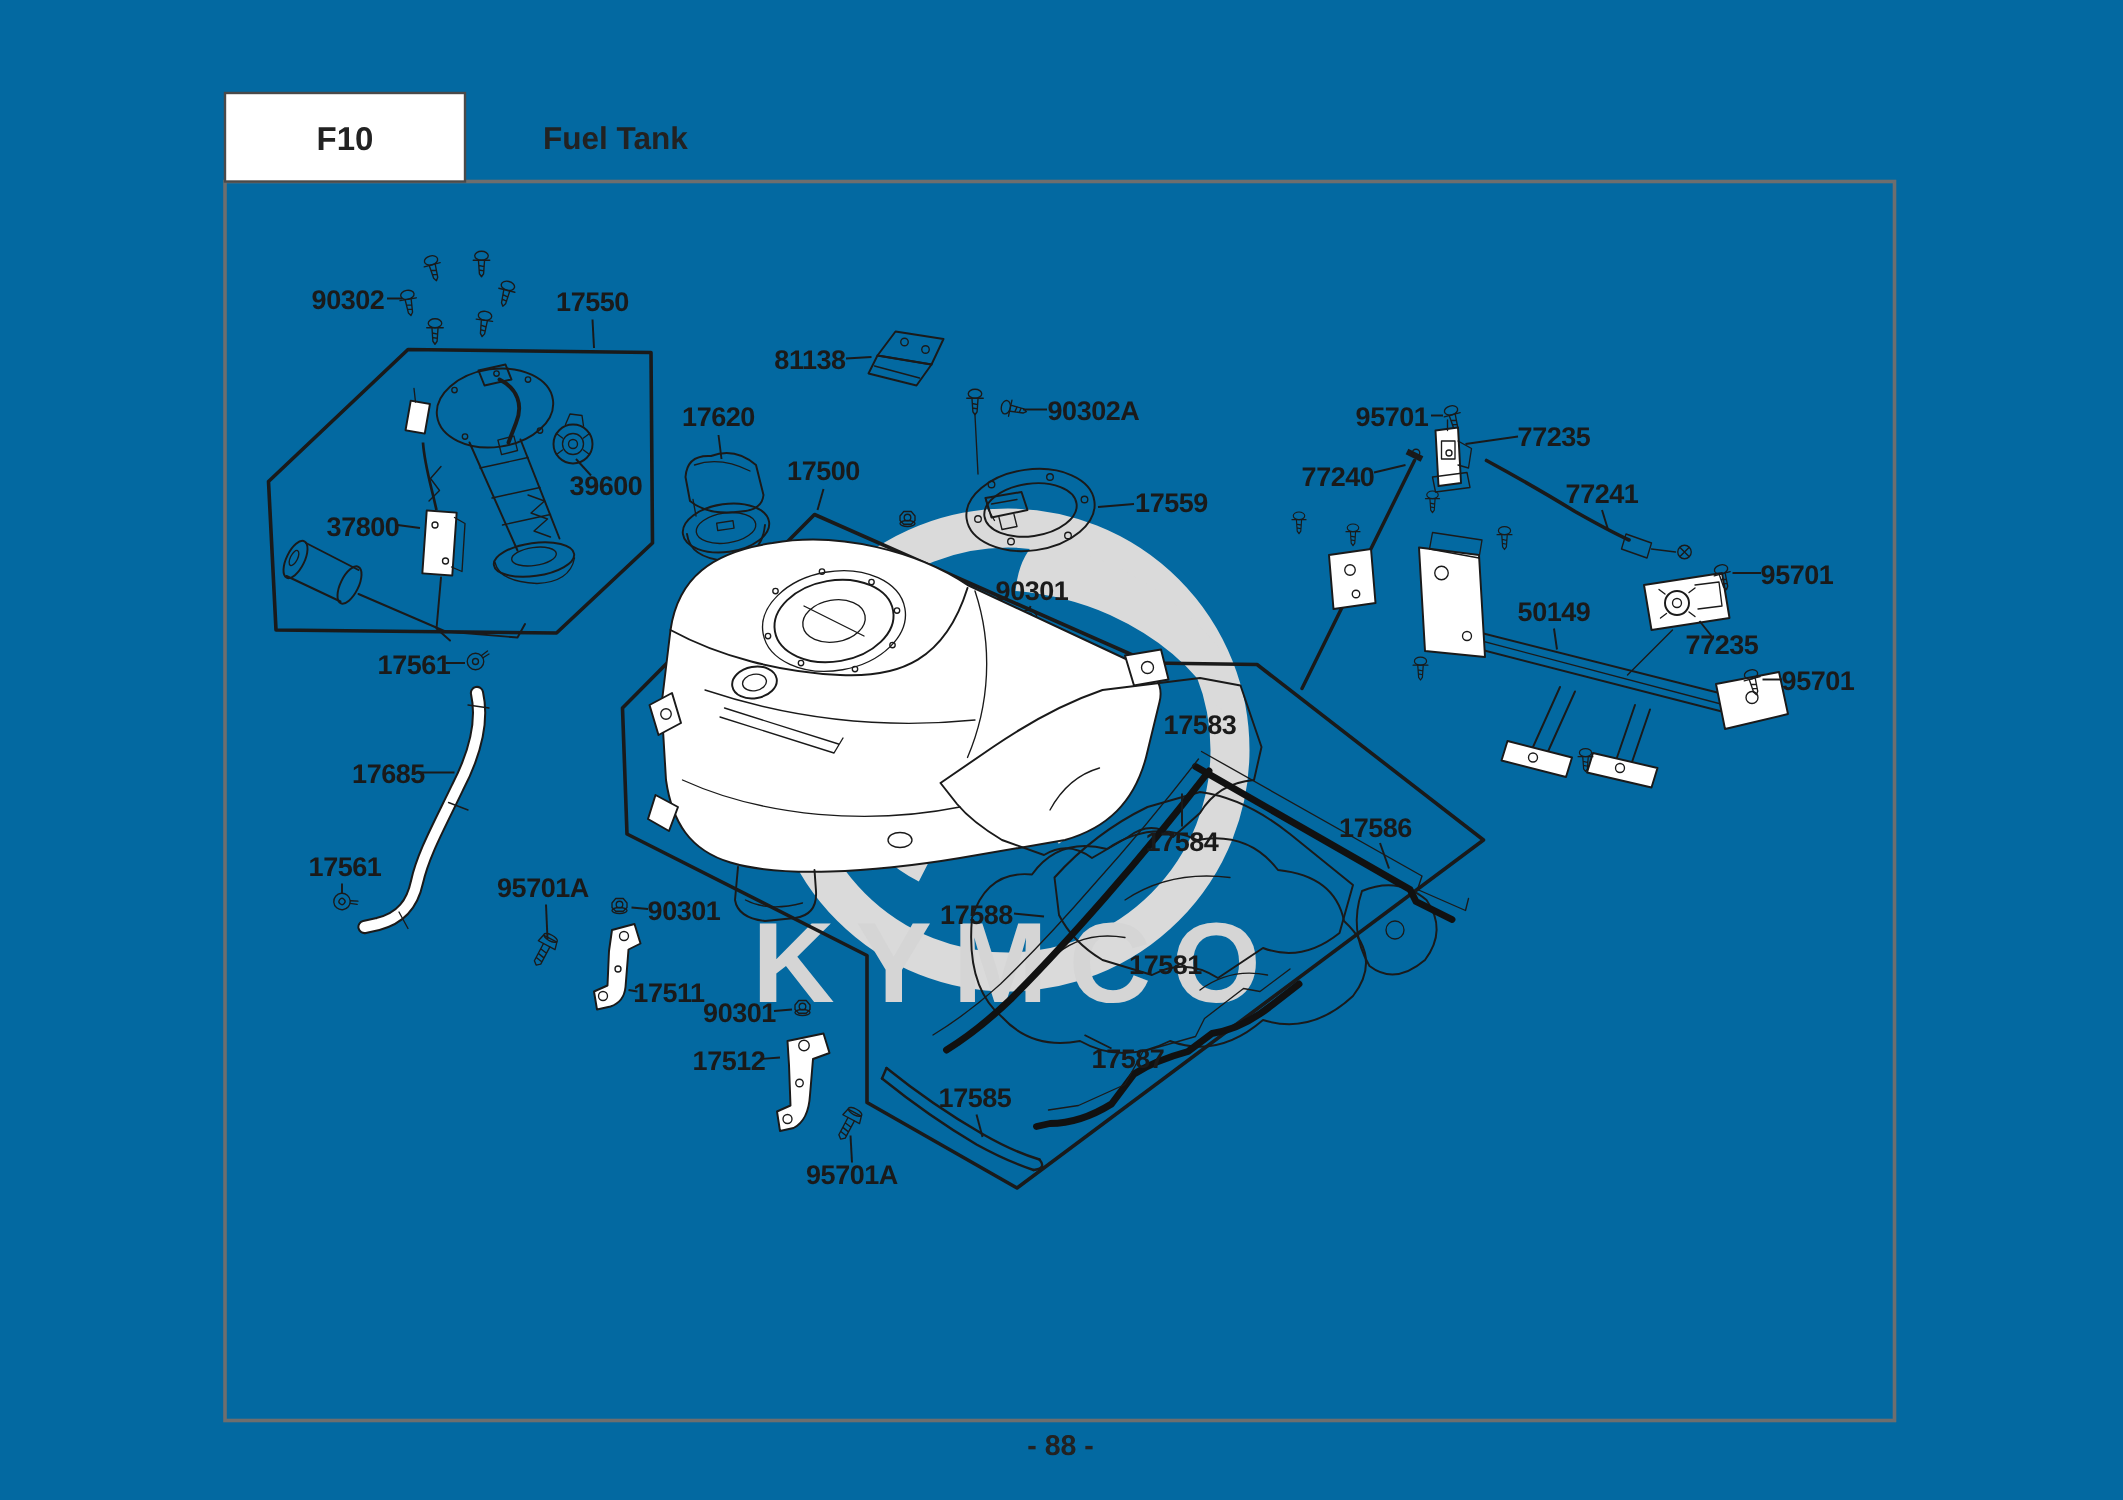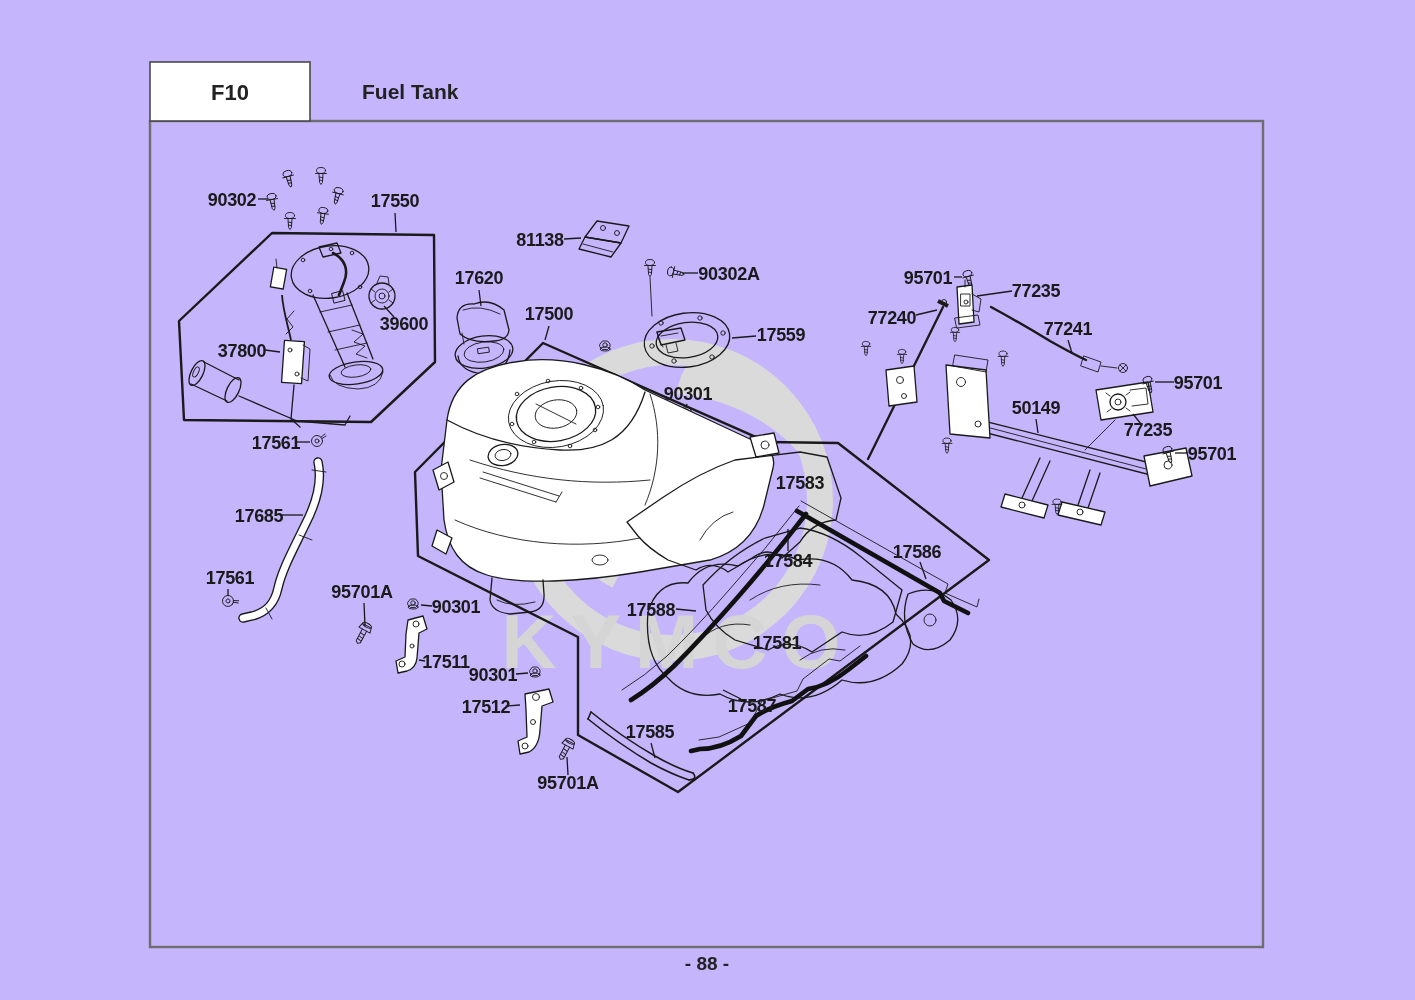--- a/index.html
+++ b/index.html
@@ -1,16 +1,16 @@
 <!DOCTYPE html>
 <html><head>
 <meta charset="utf-8">
 <style>
   html,body{margin:0;padding:0;background:#fff;}
-  #page{position:relative;width:1415px;height:1000px;background:#c4b5fd;overflow:hidden;
+  #page{position:relative;width:1415px;height:1000px;background:#0369a1;overflow:hidden;
         font-family:"Liberation Sans",sans-serif;}
   svg{position:absolute;left:0;top:0;}
   .ln{fill:none;stroke:#1a1a1a;stroke-width:1.3;stroke-linejoin:round;stroke-linecap:round;}
   .lt{fill:none;stroke:#1a1a1a;stroke-width:0.9;stroke-linejoin:round;stroke-linecap:round;}
   .l2{fill:none;stroke:#1a1a1a;stroke-width:2.4;stroke-linejoin:round;}
   .l15{fill:none;stroke:#1a1a1a;stroke-width:1.6;stroke-linejoin:round;stroke-linecap:round;}
   .thk{fill:none;stroke:#111;stroke-width:4.6;stroke-linejoin:round;stroke-linecap:round;}
   .wf{fill:#fff;}
   .leader{stroke:#1a1a1a;stroke-width:1.3;fill:none;}
   .plabel{font:bold 18px "Liberation Sans",sans-serif;letter-spacing:-0.3px;

